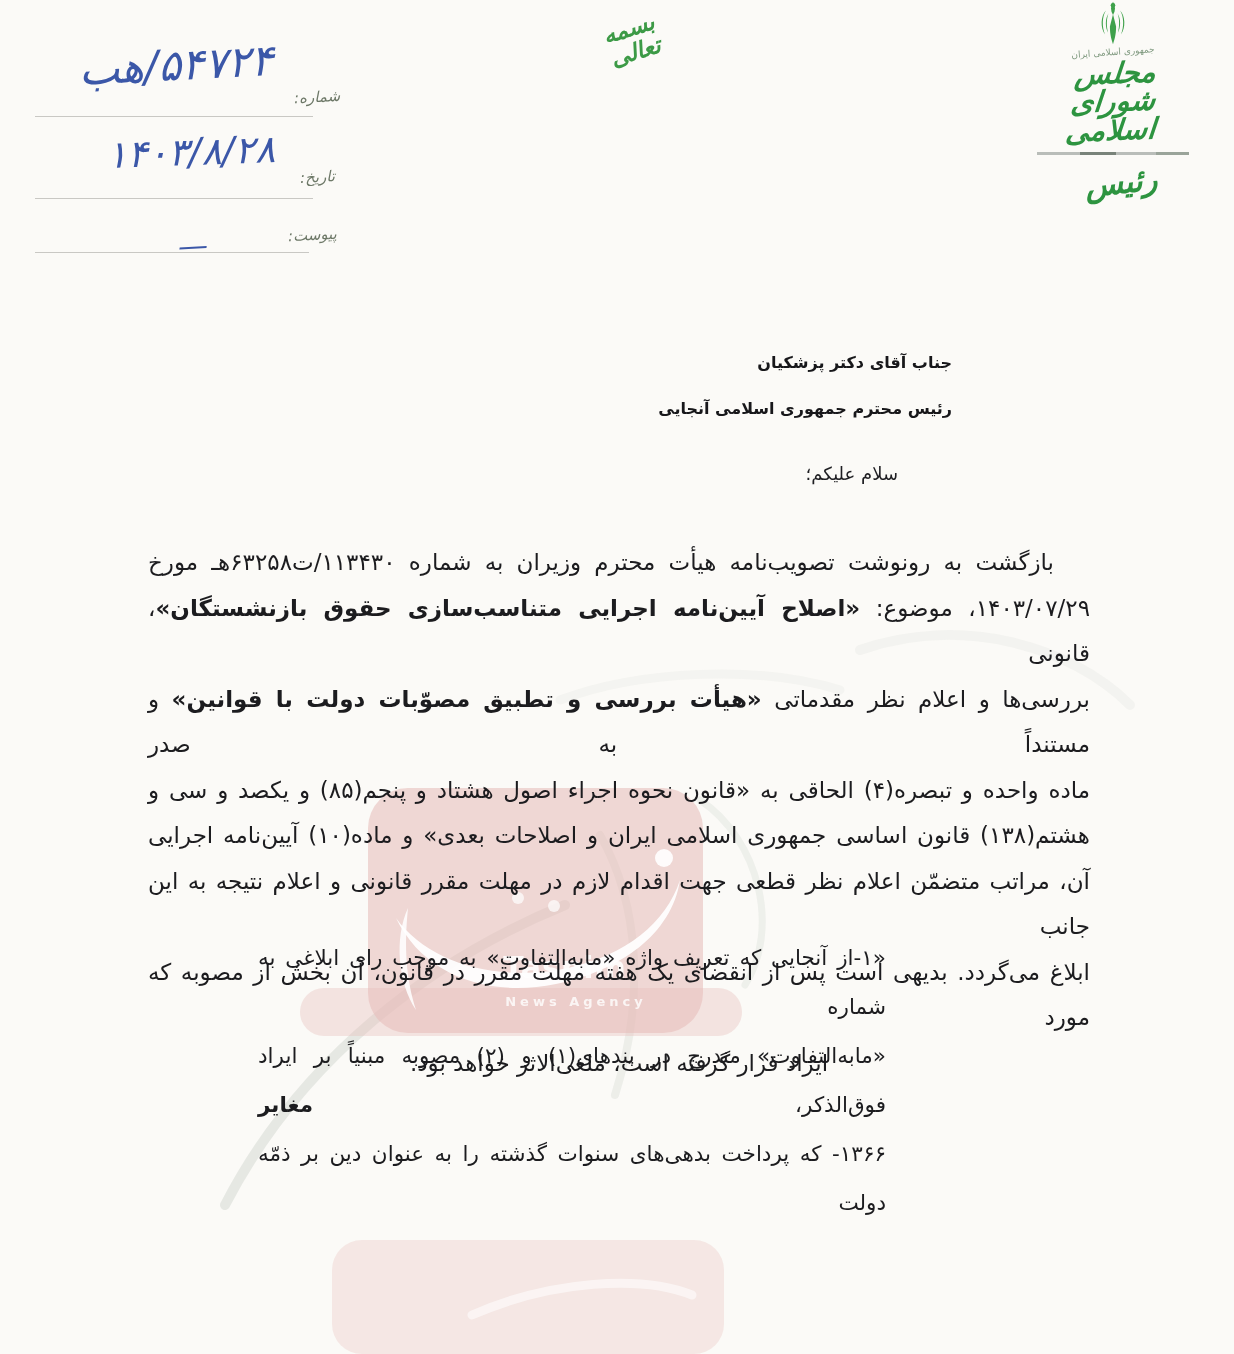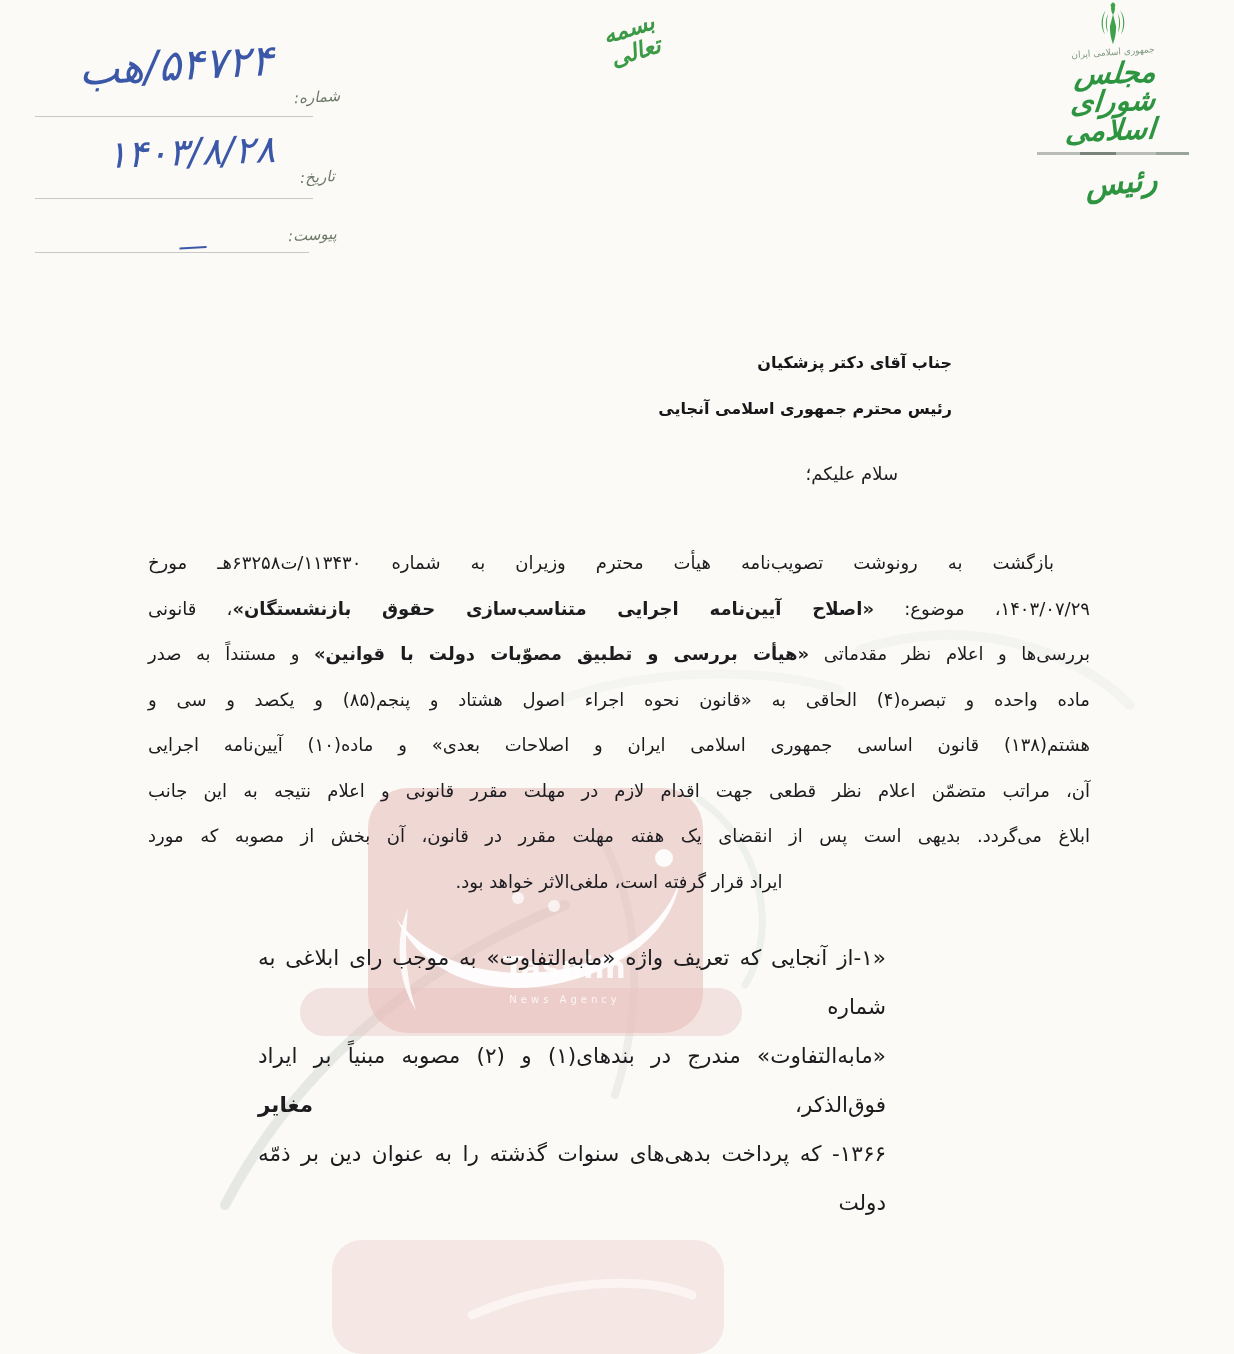--- a/index.html
+++ b/index.html
@@ -55,21 +55,21 @@
   
   .recipient{
     position:absolute;top:340px;right:282px;text-align:right;
     font-size:16px;font-weight:700;line-height:46px;color:#17171a;
   }
   .salutation{
     position:absolute;top:463px;right:336px;font-size:18px;color:#1e1e22;
   }
   
   .para{position:absolute;z-index:2;}
-  .para-1{top:540px;right:144px;width:942px;font-size:18px;line-height:45.5px;}
+  .para-1{top:540px;right:144px;width:942px;font-size:23px;line-height:45.5px;}
   .para-2{top:933px;right:348px;width:628px;font-size:21.5px;line-height:49px;}
   .tline{text-align:justify;text-align-last:justify;white-space:normal;}
   .tline.nojust{text-align:center;text-align-last:auto;}
   .bseg{font-weight:700;}
   
   .wm-layer{position:absolute;inset:0;z-index:1;pointer-events:none;}
   .wm-box{
     position:absolute;left:368px;top:788px;width:335px;height:245px;
     background:#e7beba;opacity:.58;border-radius:40px;
   }
@@ -81,22 +81,22 @@
     position:absolute;left:332px;top:1240px;width:392px;height:114px;
     background:#e7beba;opacity:.3;border-radius:30px;
   }
   .wm-swoosh{position:absolute;left:368px;top:788px;}
   .wm-brand{
     position:absolute;left:455px;top:950px;width:220px;text-align:center;
     direction:ltr;font-size:30px;font-weight:700;color:#ffffff;
     letter-spacing:1px;opacity:.88;z-index:1;
   }
   .wm-brand-sub{
-    position:absolute;left:470px;top:994px;width:190px;text-align:center;
-    direction:ltr;font-size:10px;font-weight:400;color:#ffffff;
+    position:absolute;left:481px;top:994px;width:190px;text-align:center;
+    direction:ltr;font-size:13px;font-weight:700;color:#ffffff;
     letter-spacing:4px;opacity:.8;z-index:1;
   }
   .ghost{position:absolute;inset:0;z-index:0;pointer-events:none;}
 </style>
 </head>
 <body>
 
 <div class="page">
 
   <svg class="ghost" width="1234" height="1354" viewBox="0 0 1234 1354">

